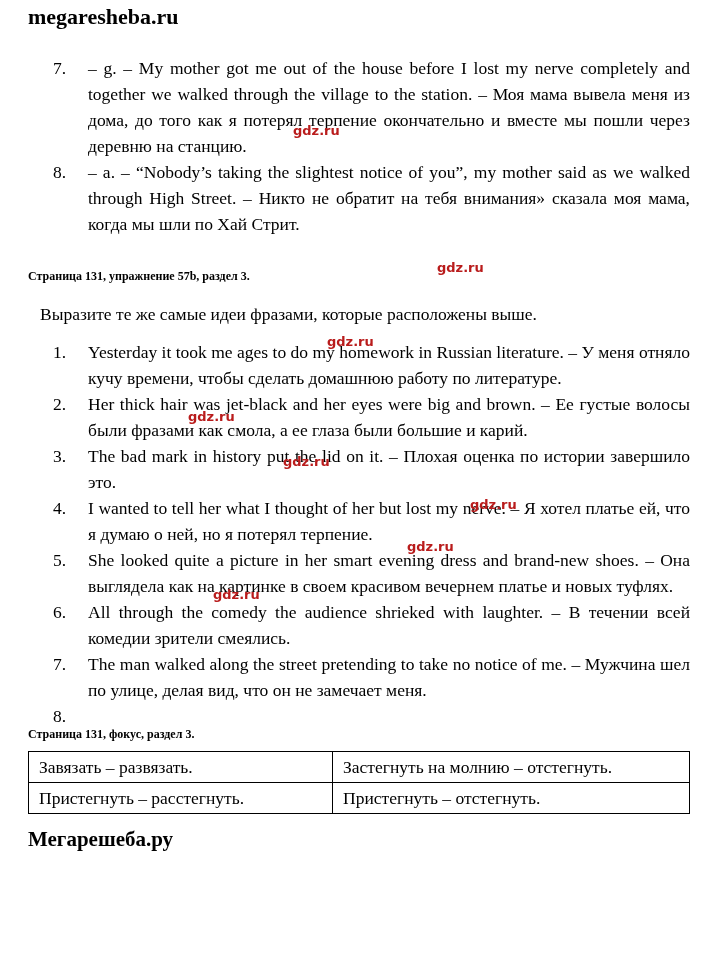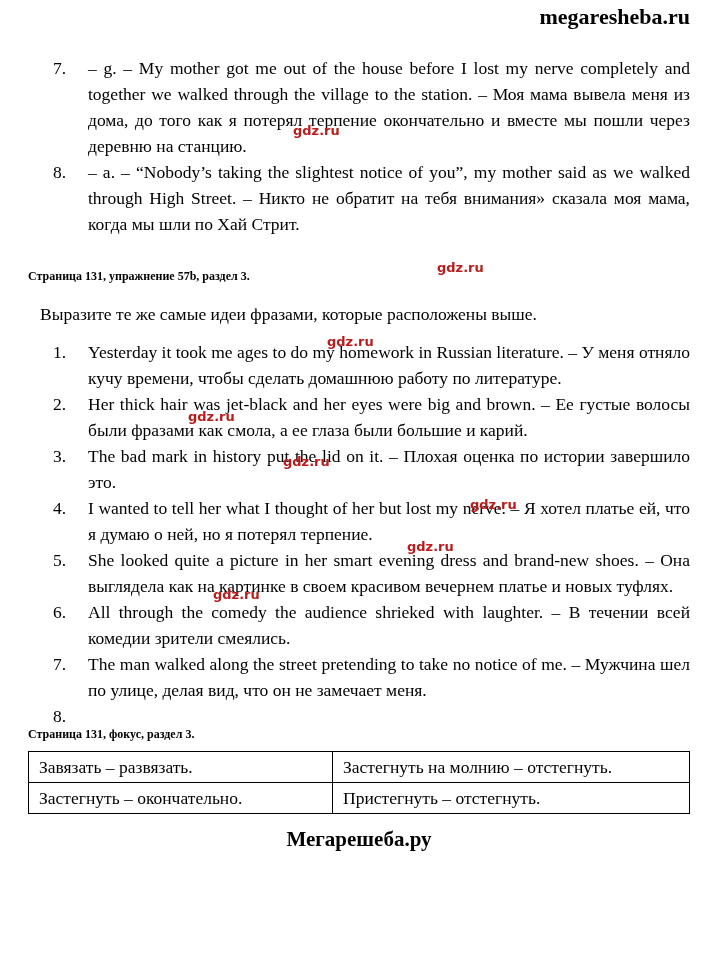--- a/index.html
+++ b/index.html
@@ -11,21 +11,21 @@
     padding: 4px 30px 0 28px;
     background: #ffffff;
     color: #000000;
     font-family: "Liberation Serif", serif;
     font-size: 17.5px;
     line-height: 26px;
     overflow: hidden;
   }
   .site-header {
     margin: 0 0 25px 0;
-    text-align: right;
+    text-align: left;
     font-size: 22px;
     font-weight: 700;
     line-height: 26px;
   }
   .list { margin: 0; }
   .item {
     position: relative;
     padding-left: 60px;
     text-align: justify;
   }
@@ -49,21 +49,20 @@
   }
   .focus-table td {
     border: 1px solid #000000;
     padding: 2px 10px;
     vertical-align: top;
     line-height: 26px;
     margin-top: 36px;
   }
   .focus-table td:first-child { width: 46%; }
   .site-footer {
-    text-align: center;
     font-weight: 700;
     font-size: 21px;
     margin-top: 12px;
     line-height: 26px;
   }
   .wm {
     position: absolute;
     font-family: "DejaVu Sans", sans-serif;
     font-size: 13px;
     font-weight: 700;
@@ -136,21 +135,21 @@
 
   <h2 class="heading heading2">Страница 131, фокус, раздел 3.</h2>
 
   <table class="focus-table">
     <tbody>
         <tr>
       <td>Завязать – развязать.</td>
       <td>Застегнуть на молнию – отстегнуть.</td>
     </tr>
     <tr>
-      <td>Застегнуть – окончательно.</td>
+      <td>Пристегнуть – расстегнуть.</td>
       <td>Пристегнуть – отстегнуть.</td>
     </tr>
   </tbody>
     </table>
 
   <div class="site-footer">Мегарешеба.ру</div>
 
   <span class="wm wm1">gdz.ru</span>
   <span class="wm wm2">gdz.ru</span>
   <span class="wm wm3">gdz.ru</span>

